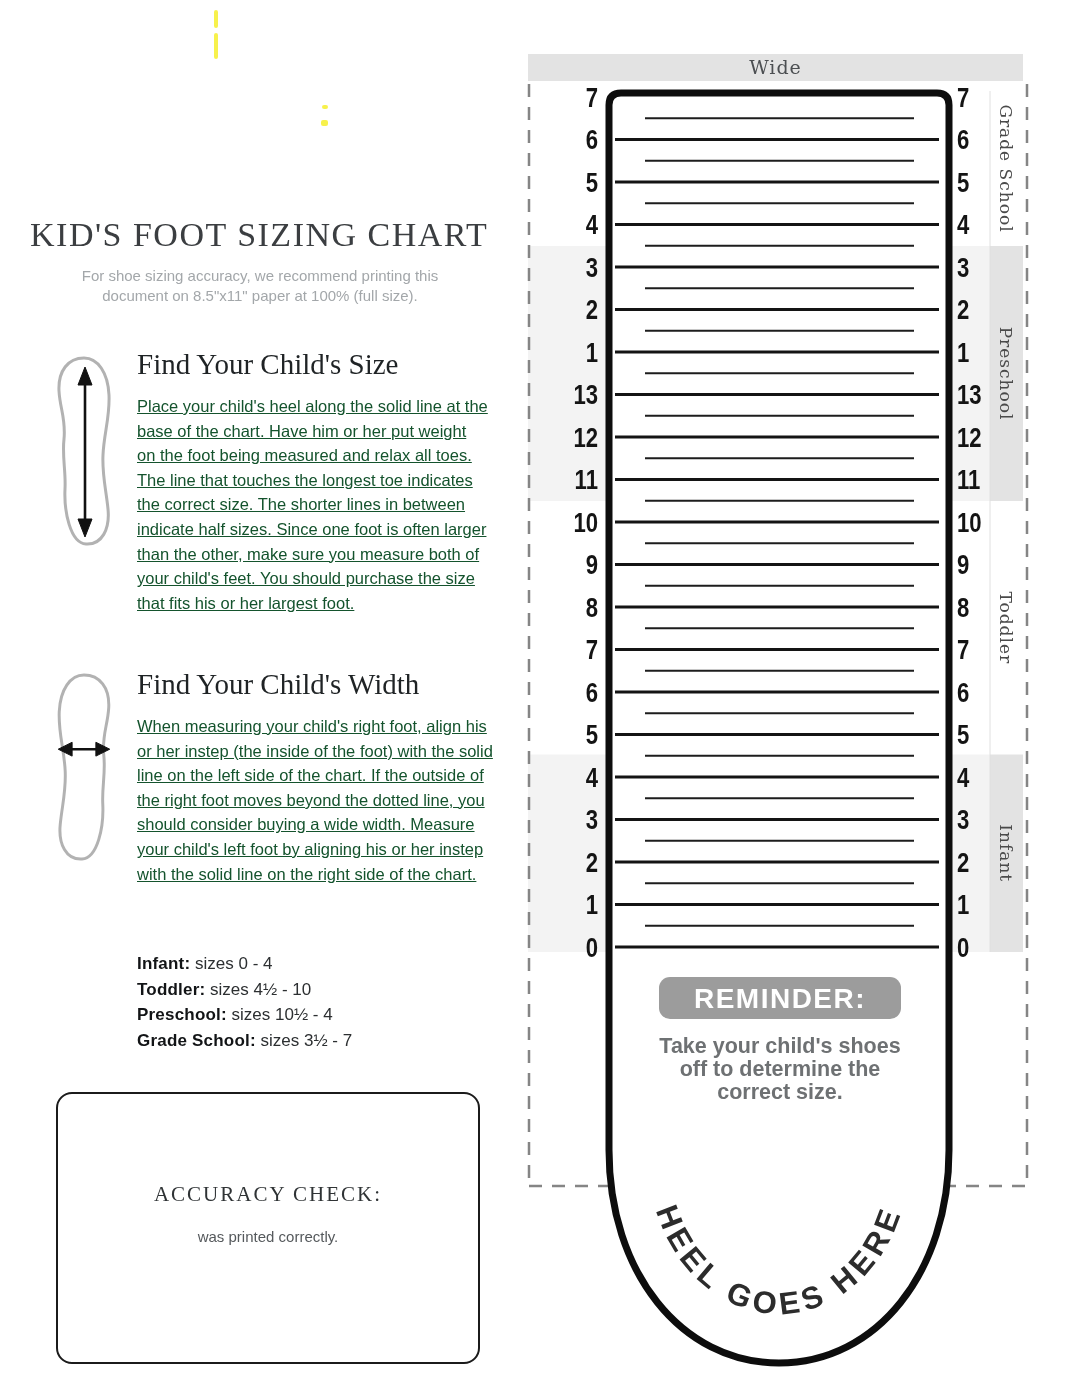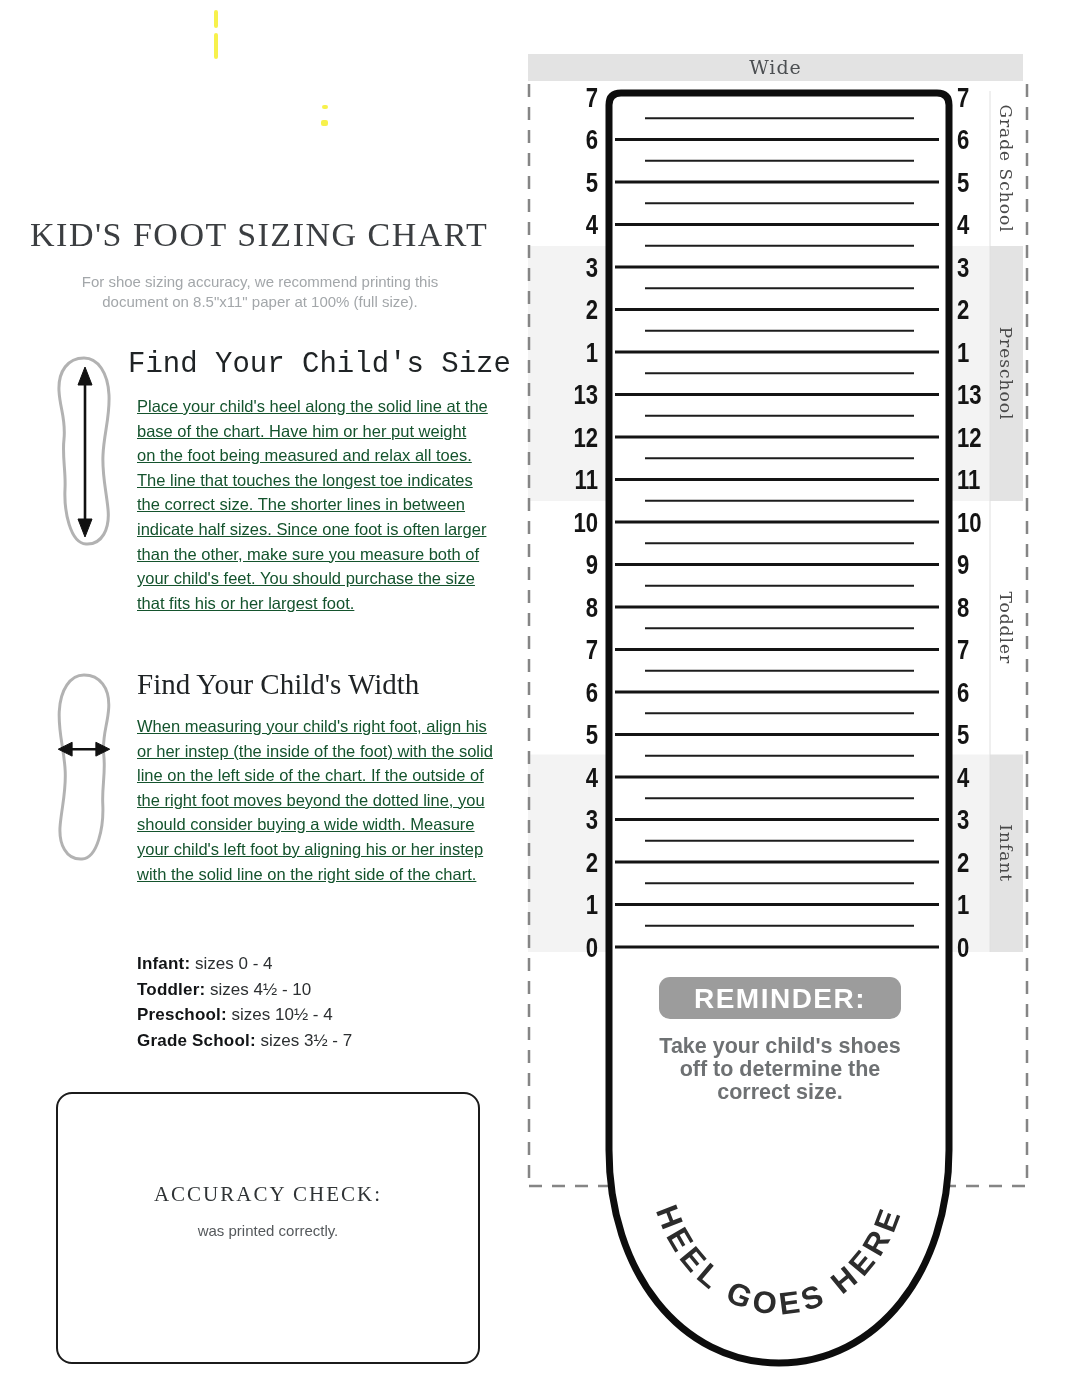--- a/index.html
+++ b/index.html
@@ -5,32 +5,32 @@
   html,body{margin:0;padding:0;background:#ffffff;}
   body{width:1080px;height:1398px;position:relative;overflow:hidden;
        font-family:"Liberation Sans",sans-serif;-webkit-font-smoothing:antialiased;}
   .abs{position:absolute;}
 
   
   .page-title{left:30px;top:203px;width:500px;
     font-family:"Liberation Serif",serif;font-weight:400;
     font-size:34px;letter-spacing:1.5px;color:#3b3e41;white-space:nowrap;margin-top:13px;}
   .subtitle{left:58px;top:266px;width:404px;text-align:center;
-    font-size:15px;line-height:20px;color:#a3a7aa;margin-top:6px;}
+    font-size:15px;line-height:20px;color:#a3a7aa;}
   .section-heading{font-family:"Liberation Serif",serif;font-size:29px;
     color:#1f2325;white-space:nowrap;}
   .section-body{font-size:16.5px;line-height:24.6px;color:#14532d;text-decoration:underline;}
   .foot-icon{color:#b2b2b2;}
   .size-list{left:137px;top:951px;font-size:17px;line-height:25.5px;color:#2c2f31;}
   .size-list b{color:#121416;font-weight:bold;letter-spacing:.2px;margin-top:32px;}
   .accuracy-box{left:56px;top:1092px;width:424px;height:272px;
     border:2px solid #1b1b1b;border-radius:16px;box-sizing:border-box;
     text-align:center;padding-top:88px;}
   .accuracy-heading{font-family:"Liberation Serif",serif;font-size:21px;
-    letter-spacing:2px;color:#2f3335;margin-bottom:14px;}
+    letter-spacing:2px;color:#2f3335;margin-bottom:20px;}
   .accuracy-line{font-size:15px;line-height:19.5px;color:#55595c;}
 
   
   .artifact{background:#f6ef2d;position:absolute;border-radius:2px;opacity:.85;}
 
   
   .num{font-family:"Liberation Sans",sans-serif;font-weight:bold;font-size:27px;fill:#141414;}
   .agelabel{font-family:"DejaVu Serif","Liberation Serif",serif;font-size:17px;fill:#4a4a4a;letter-spacing:1px;}
   .widetext{font-family:"DejaVu Serif","Liberation Serif",serif;font-size:19px;fill:#4c4f52;letter-spacing:1px;}
   .reminder-title{font-family:"Liberation Sans",sans-serif;font-weight:bold;font-size:28px;fill:#ffffff;letter-spacing:1.5px;}
@@ -55,21 +55,21 @@
 <svg class="abs foot-icon" style="left:52px;top:355px;" width="66" height="194" viewBox="0 0 66 194">
   <path d="M 32 3 C 16 3 6 16 7 36 C 8 54 14 64 12 84 C 10 102 14 116 13 134
            C 12 156 18 188 34 189 C 50 190 58 174 56 154 C 54 134 50 120 51 100
            C 52 78 58 62 57 40 C 56 18 46 3 32 3 Z" fill="none" stroke="currentColor" stroke-width="3" stroke-linejoin="round"></path>
   <g stroke="#111" fill="#111">
     <line x1="33" y1="24" x2="33" y2="170" stroke-width="2.6"></line>
     <polygon points="33,12 26,30 40,30"></polygon>
     <polygon points="33,182 26,164 40,164"></polygon>
   </g>
 </svg>
-<div class="abs section-heading" style="left:128px;top:348px;font-family:Liberation Mono, monospace;">Find Your Child's Size</div>
+<div class="abs section-heading" style="left:137px;top:348px;">Find Your Child's Size</div>
 <div class="abs section-body" style="left:137px;top:394px;width:352px;">Place your child's heel along the solid line at the base of the chart. Have him or her put weight on the foot being measured and relax all toes. The line that touches the longest toe indicates the correct size. The shorter lines in between indicate half sizes. Since one foot is often larger than the other, make sure you measure both of your child's feet. You should purchase the size that fits his or her largest foot.</div>
 
 <svg class="abs foot-icon" style="left:50px;top:672px;" width="66" height="192" viewBox="0 0 66 194">
   <g transform="translate(66,0) scale(-1,1)">
     <path d="M 32 3 C 16 3 6 16 7 36 C 8 54 14 64 12 84 C 10 102 14 116 13 134
              C 12 156 18 188 34 189 C 50 190 58 174 56 154 C 54 134 50 120 51 100
              C 52 78 58 62 57 40 C 56 18 46 3 32 3 Z" fill="none" stroke="currentColor" stroke-width="3" stroke-linejoin="round"></path>
   </g>
   <g stroke="#111" fill="#111">
     <line x1="16" y1="78" x2="52" y2="78" stroke-width="2.6"></line>

